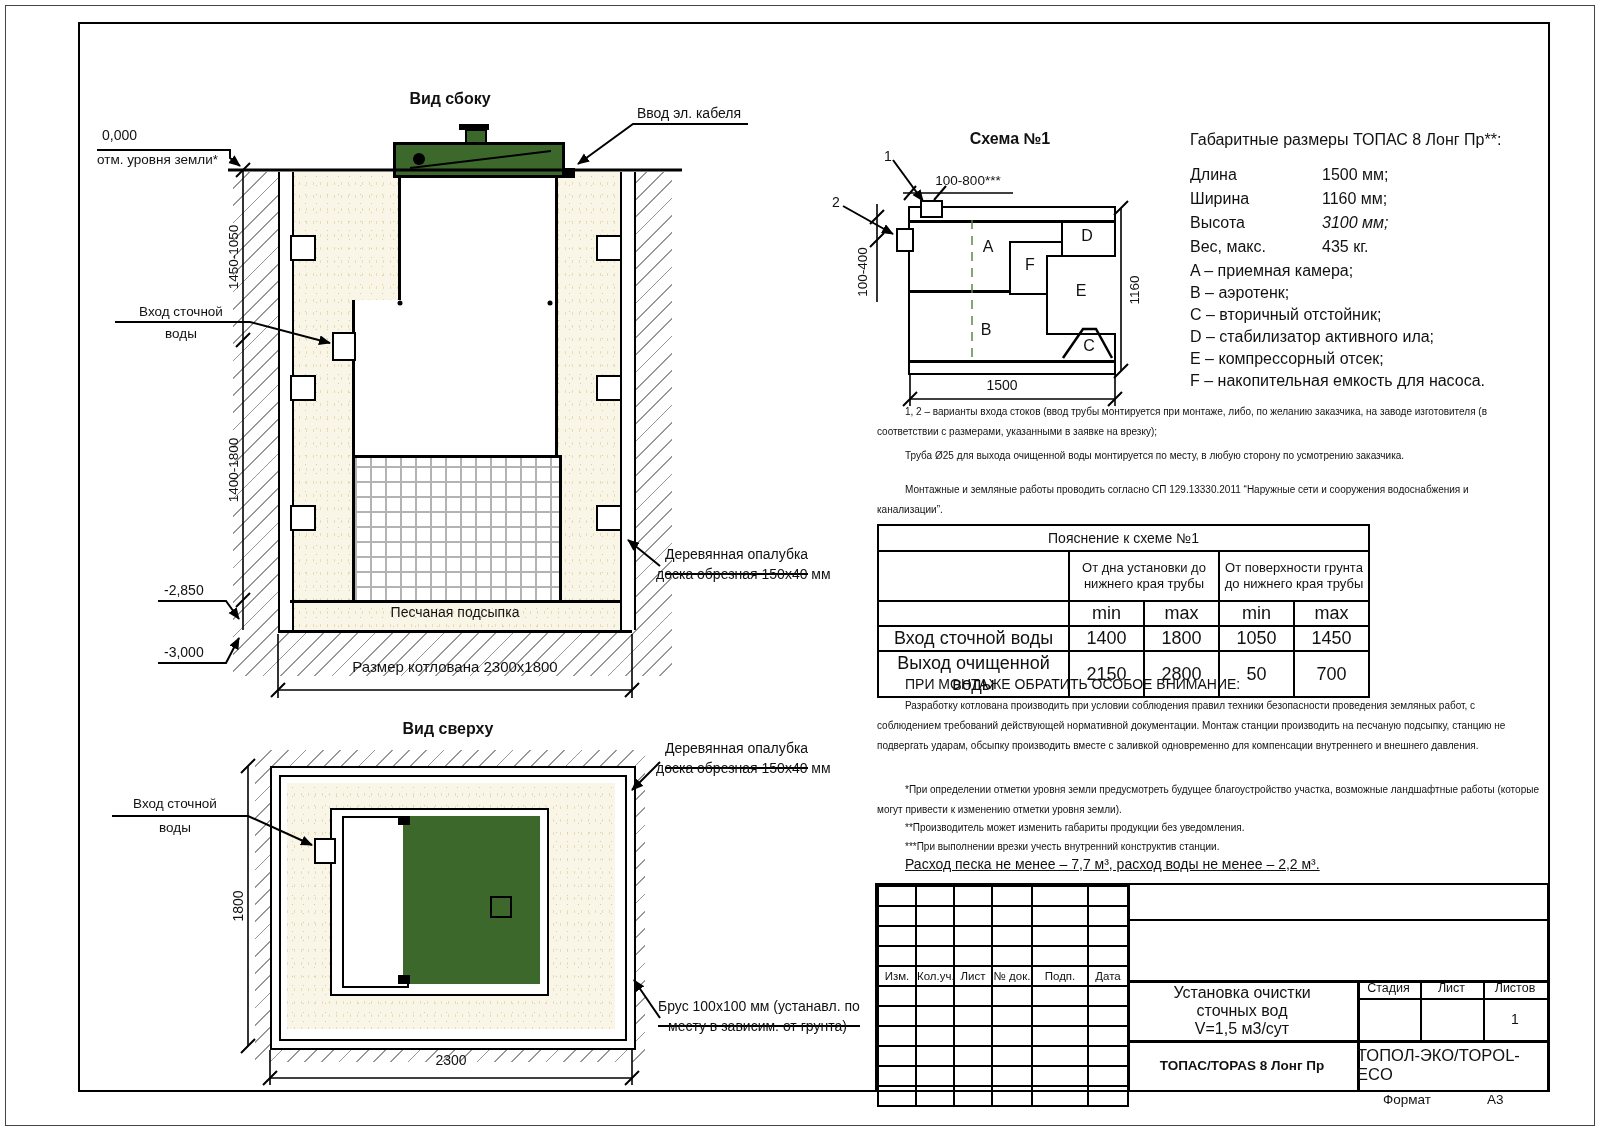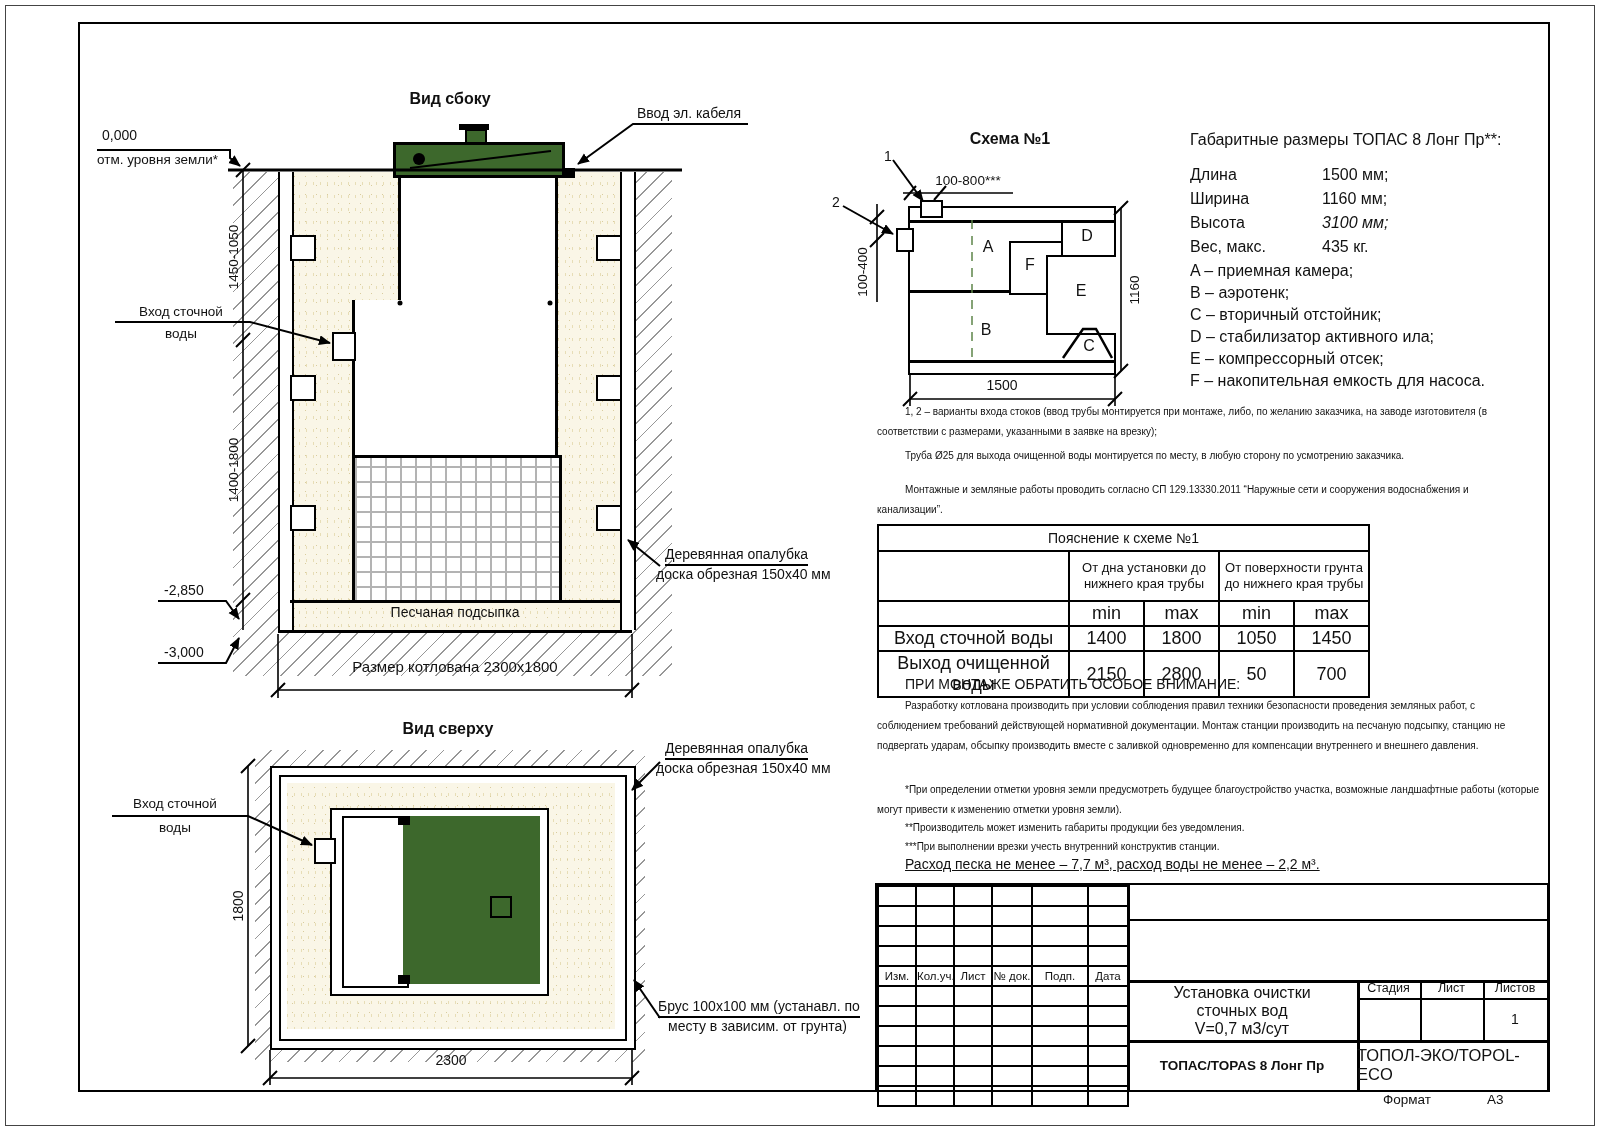--- a/index.html
+++ b/index.html
@@ -11,21 +11,21 @@
   .vdim{position:absolute;white-space:nowrap;transform:translate(-50%,-50%) rotate(-90deg);}
   .f12{font-size:12.5px}.f13{font-size:13.5px}.f14{font-size:14px}.f145{font-size:15px}
   .f15{font-size:16px}.f16{font-size:16px}.f26{font-size:26px}
   .b{font-weight:700}
   .hatch{background-image:repeating-linear-gradient(135deg,transparent,transparent 11px,#979797 11px,#979797 12.2px);background-color:#fff;}
   .sand{background-color:#faf6e7;background-image:radial-gradient(#d9cc9e 0.9px,transparent 1px),radial-gradient(#e7ddb6 0.9px,transparent 1px);background-size:11px 9px,7px 13px;background-position:0 0,4px 5px;}
   .grid{background-color:#fff;background-image:repeating-linear-gradient(0deg,#b3b3b3 0 1.6px,transparent 1.6px 15px),repeating-linear-gradient(90deg,#b3b3b3 0 1.6px,transparent 1.6px 15px);}
   .blk{background:#000;}
   .whitebox{background:#fff;border:2.5px solid #000;}
   .green{background:#3d682c;}
-  .uline{border-bottom:2px solid #000;padding-bottom:2px;}
+  .uline{border-bottom:2px solid #000;padding-bottom:11px;}
   table.xpl{position:absolute;left:877px;top:524px;border-collapse:collapse;table-layout:fixed;}
   table.xpl td{border:2px solid #000;text-align:center;vertical-align:middle;padding:1px 2px;font-size:18px;}
   table.rev{position:absolute;left:0;top:0;border-collapse:collapse;table-layout:fixed;}
   table.rev td{border:2px solid #000;text-align:center;vertical-align:middle;padding:0;font-size:11.5px;height:18px;}
   p.blocktxt{position:absolute;margin:0;font-size:10px;line-height:20px;text-indent:28px;}
   svg.overlay{position:absolute;left:0;top:0;pointer-events:none;}
 </style>
 </head>
 <body>
 
@@ -304,21 +304,21 @@
     <div class="abs blk" style="left:250px;top:95px;width:420px;height:2.5px;"></div>
     <div class="abs blk" style="left:250px;top:155px;width:420px;height:2.5px;"></div>
     <div class="abs blk" style="left:480px;top:95px;width:2.5px;height:110px;"></div>
     <div class="abs blk" style="left:543px;top:95px;width:2px;height:60px;"></div>
     <div class="abs blk" style="left:606px;top:95px;width:2px;height:60px;"></div>
     <div class="abs blk" style="left:480px;top:113px;width:190px;height:2px;"></div>
 
     <div class="abs" style="left:250px;top:97px;width:230px;height:58px;display:flex;flex-direction:column;align-items:center;justify-content:center;font-size:16px;line-height:18px;">
       <span>Установка очистки</span>
       <span>сточных вод</span>
-      <span>V=0,7 м3/сут</span>
+      <span>V=1,5 м3/сут</span>
     </div>
     <div class="abs b" style="left:250px;top:155px;width:230px;height:50px;display:flex;align-items:center;justify-content:center;font-size:13.5px;">ТОПАС/TOPAS 8 Лонг Пр</div>
     <div class="abs" style="left:480px;top:155px;width:190px;height:50px;display:flex;align-items:center;justify-content:center;font-size:16.5px;">ТОПОЛ-ЭКО/TOPOL-ECO</div>
     <div class="abs f12" style="left:480px;top:96px;width:63px;text-align:center;">Стадия</div>
     <div class="abs f12" style="left:543px;top:96px;width:63px;text-align:center;">Лист</div>
     <div class="abs f12" style="left:606px;top:96px;width:64px;text-align:center;">Листов</div>
     <div class="abs f14" style="left:606px;top:113px;width:64px;height:42px;display:flex;align-items:center;justify-content:center;">1</div>
   </div>
 
   <div class="t f13" style="left:1383px;top:1092px;">Формат</div>

